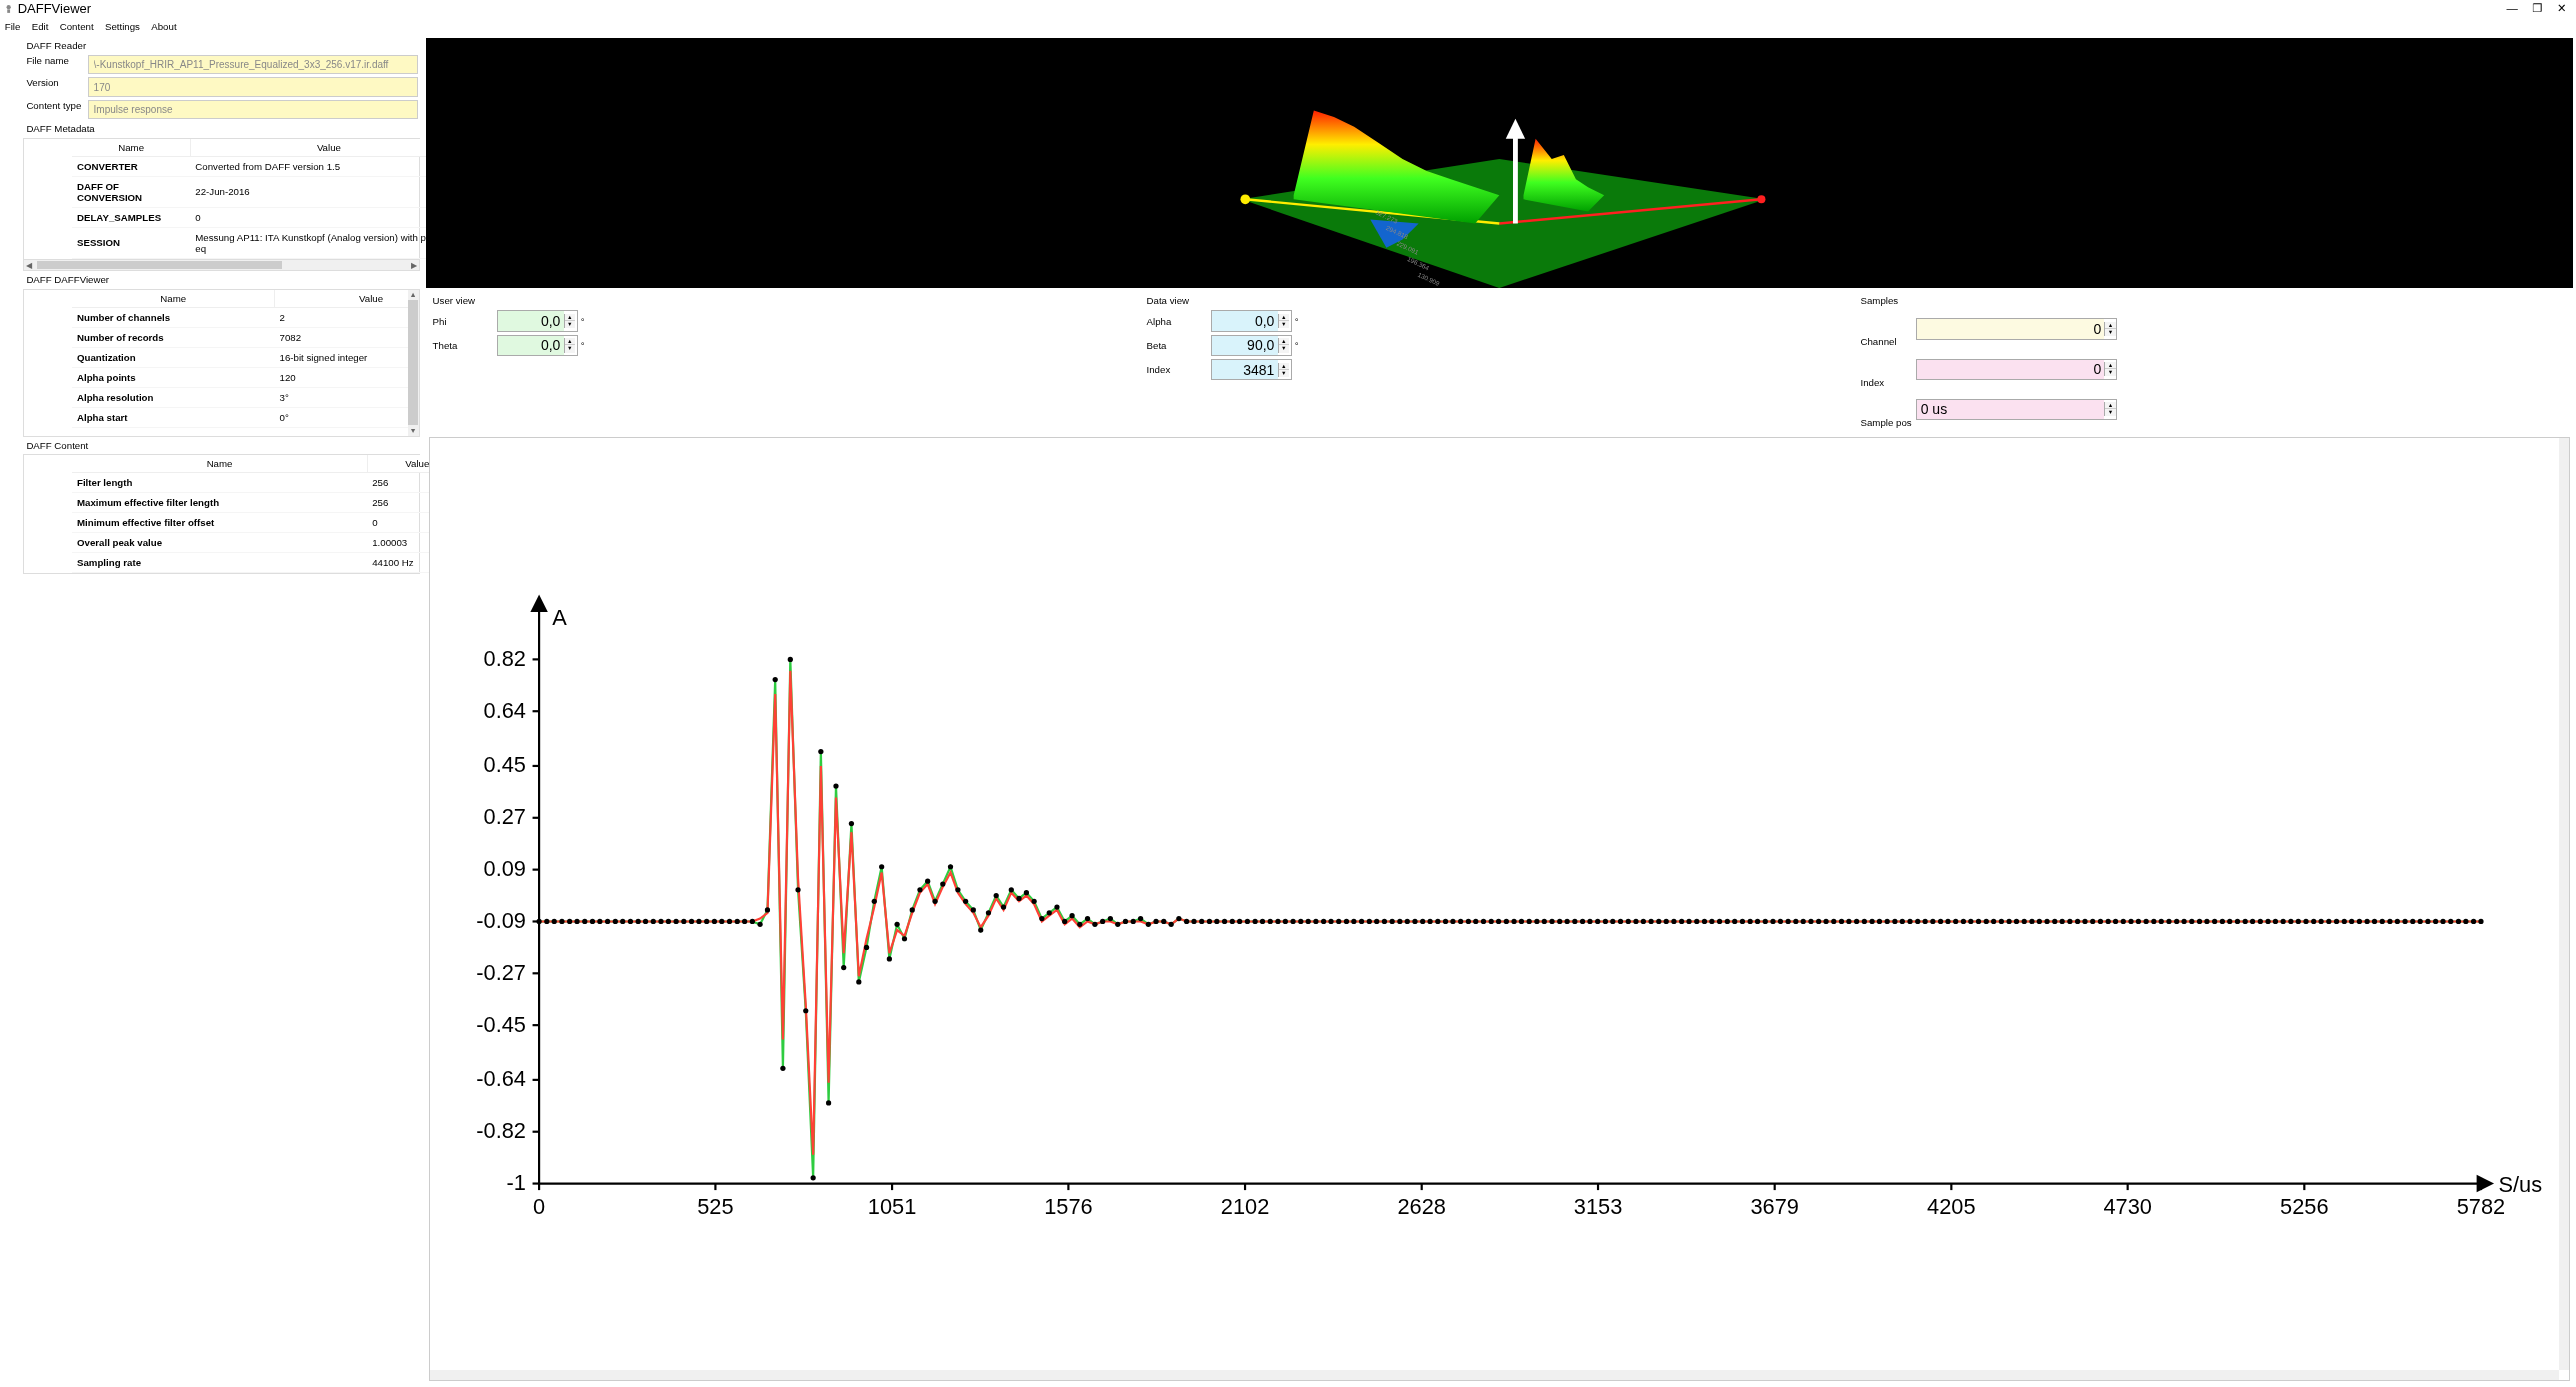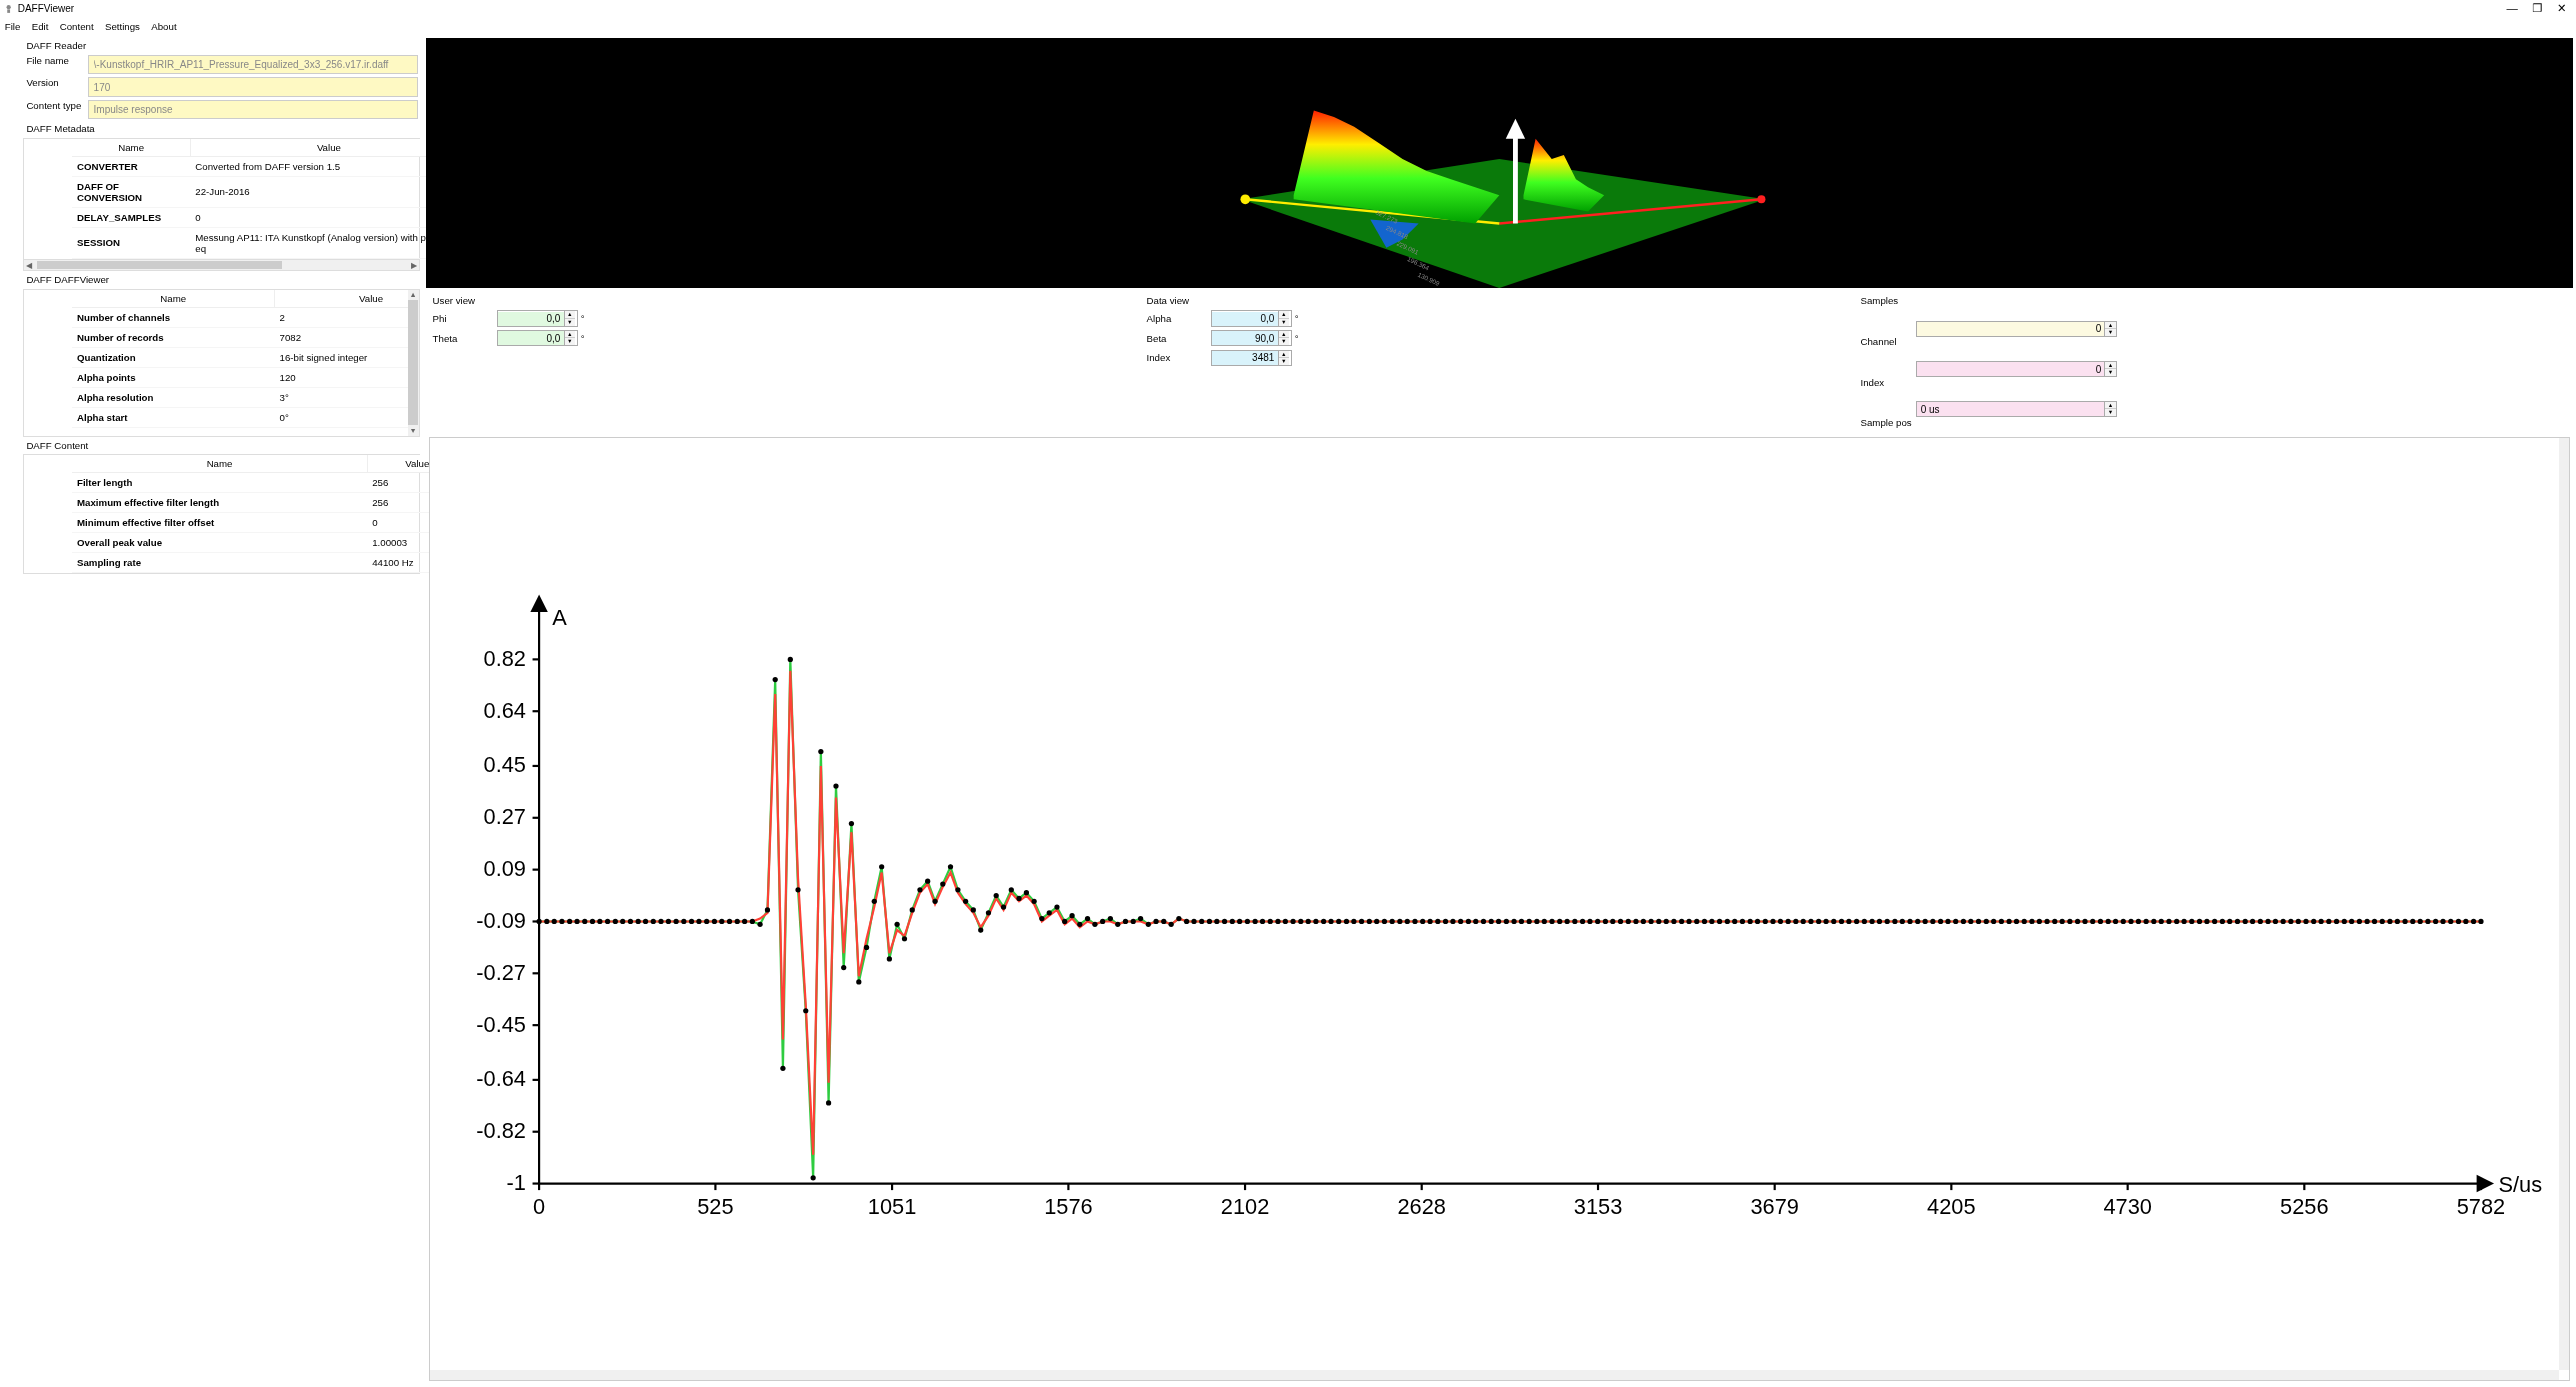--- a/index.html
+++ b/index.html
@@ -1,20 +1,20 @@
 <!DOCTYPE html>
 <html style="font-size:13px"><head>
 <meta charset="utf-8">
 <style>
 * { box-sizing: border-box; margin: 0; padding: 0; }
 body { font-family: "Segoe UI", Tahoma, sans-serif; font-size: 9.7px; background: #ffffff; color: #000; overflow: hidden; }
 .window { width: 100%; height: 100vh; display: flex; flex-direction: column; }
 .titlebar { display: flex; align-items: center; height: 17.7px; padding: 0 3.2px; background: #fff; }
 .titlebar .icon { width: 11.3px; height: 11.3px; margin-right: 3.2px; display:inline-block; }
-.titlebar .title { font-size: 10px; }
+.titlebar .title { font-size: 13px; }
 .window-controls { margin-left: auto; display: flex; gap: 14.5px; padding-right: 6.4px; }
 .window-controls span { cursor: pointer; font-size: 11.3px; }
 .menubar { display: flex; gap: 11.3px; padding: 3.2px 4.8px; background: #fff; font-size: 9.7px; }
 .menubar span { cursor: pointer; }
 .content { display: flex; flex: 1; overflow: hidden; padding-left: 20px; }
 .left-panel { width: 403px; display: flex; flex-direction: column; padding: 3.2px; gap: 1.6px; }
 .right-panel { flex: 1; display: flex; flex-direction: column; padding: 3.2px; gap: 3.2px; }
 .section-label { font-size: 9.7px; padding: 1.6px 0 1.6px 3.2px; }
 .reader-row { display: flex; align-items: flex-start; padding: 0.8px 1.6px; }
 .reader-row label { width: 63px; font-size: 9.7px; padding-left: 1.6px; }
@@ -33,21 +33,21 @@
 .vscroll-overlay .ar { height:9.7px; text-align:center; font-size:7.2px; color:#666; }
 .vscroll-overlay .thumb { flex:1; background:#ccc; margin:0.8px; }
 #properties-wrap { height: 148px; overflow: hidden; }
 .viz-3d { flex: 0 0 250px; background: #000; position: relative; overflow:hidden; }
 .controls-row { display: flex; gap: 8px; padding: 1.6px 6.4px; }
 .ctrl-group { flex: 1; }
 .ctrl-group .heading { font-size: 9.7px; padding: 1.6px 0 3.2px 0; }
 .ctrl-row { display: flex; align-items: center; padding: 1.6px 0; }
 .ctrl-row label { width: 64px; font-size: 9.7px; }
 .spin { display: flex; align-items: center; border: 0.8px solid #aaa; width: 81px; }
-.spin input { border: none; width: 66px; text-align: right; padding: 1.6px 3.2px; font-size: 10px; }
+.spin input { border: none; width: 66px; text-align: right; padding: 1.6px 3.2px; font-size: 14px; }
 .spin .btns { width: 11.3px; display: flex; flex-direction: column; border-left: 0.8px solid #aaa; }
 .spin .btns span { height: 7.2px; font-size: 5.6px; text-align: center; line-height: 7.2px; cursor: pointer; background:#f4f4f4; }
 .spin .btns span:first-child { border-bottom:0.8px solid #ccc; }
 .bg-green input { background: #e0f9e0; }
 .bg-blue input { background: #d9f3fb; }
 .bg-yellow input { background: #fdfae1; }
 .bg-pink input { background: #fbe1f0; }
 .unit { margin-left: 3.2px; font-size: 9.7px; }
 .wide-spin { width: 201px; }
 .wide-spin input { width: 187px; }

